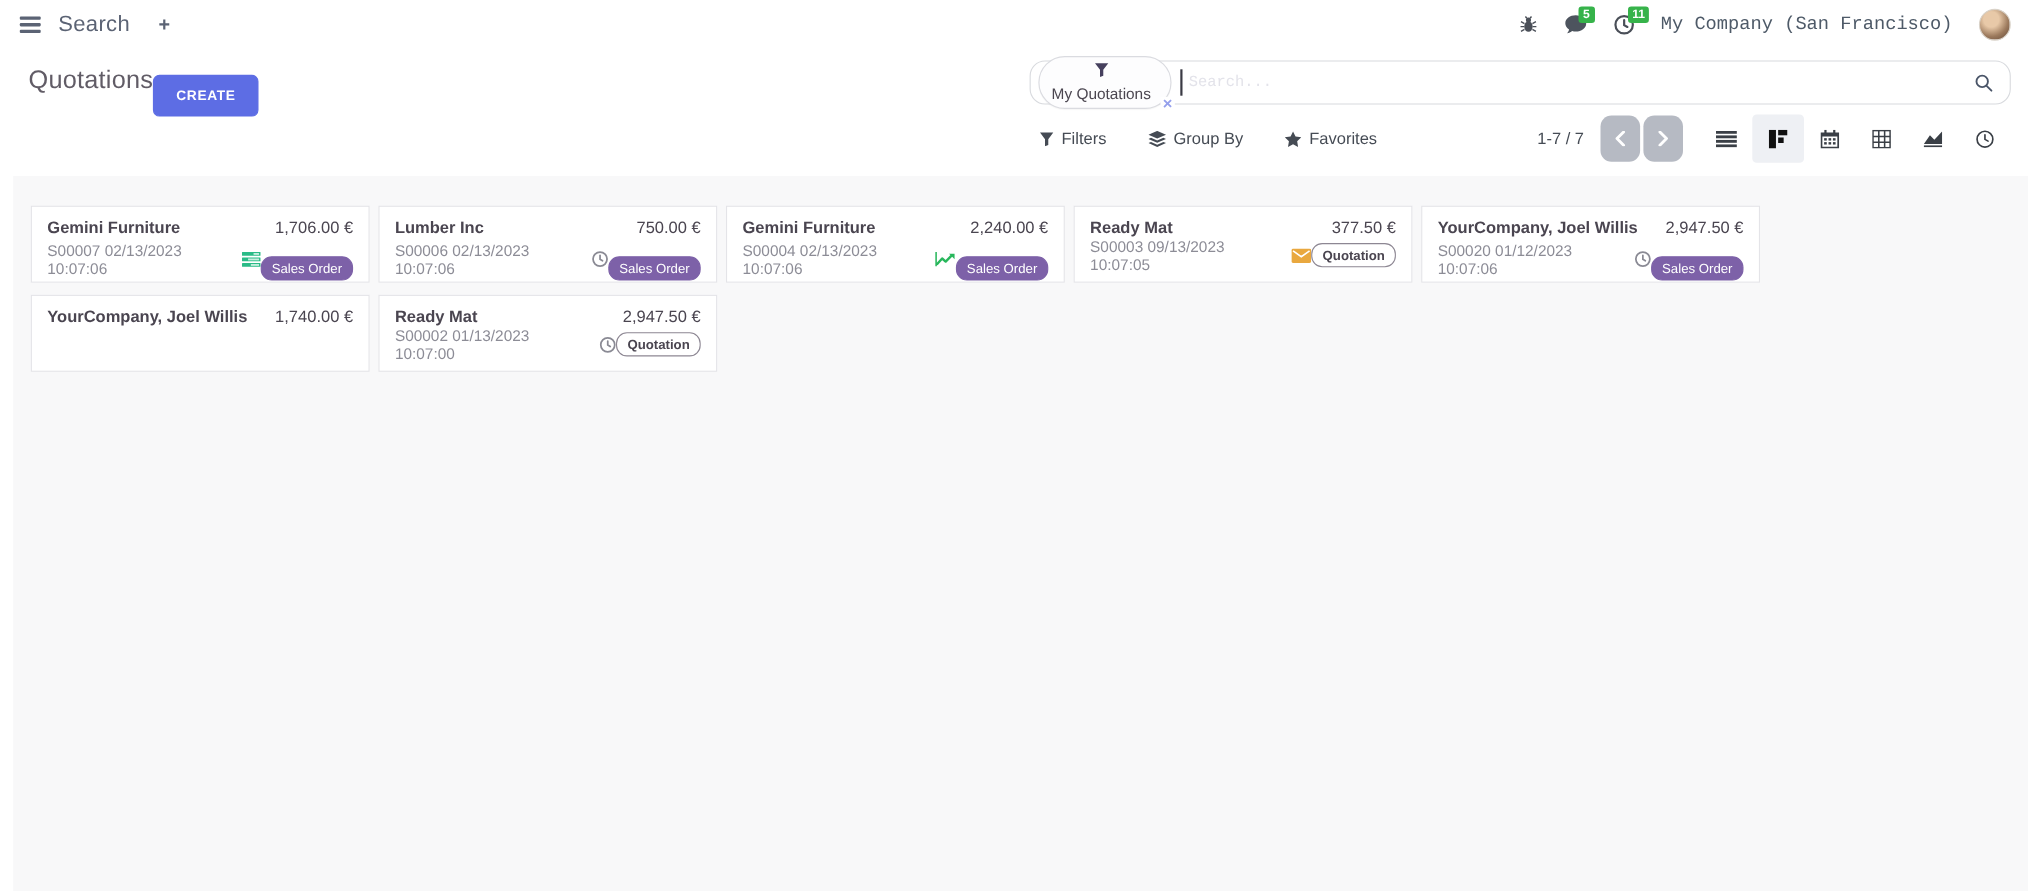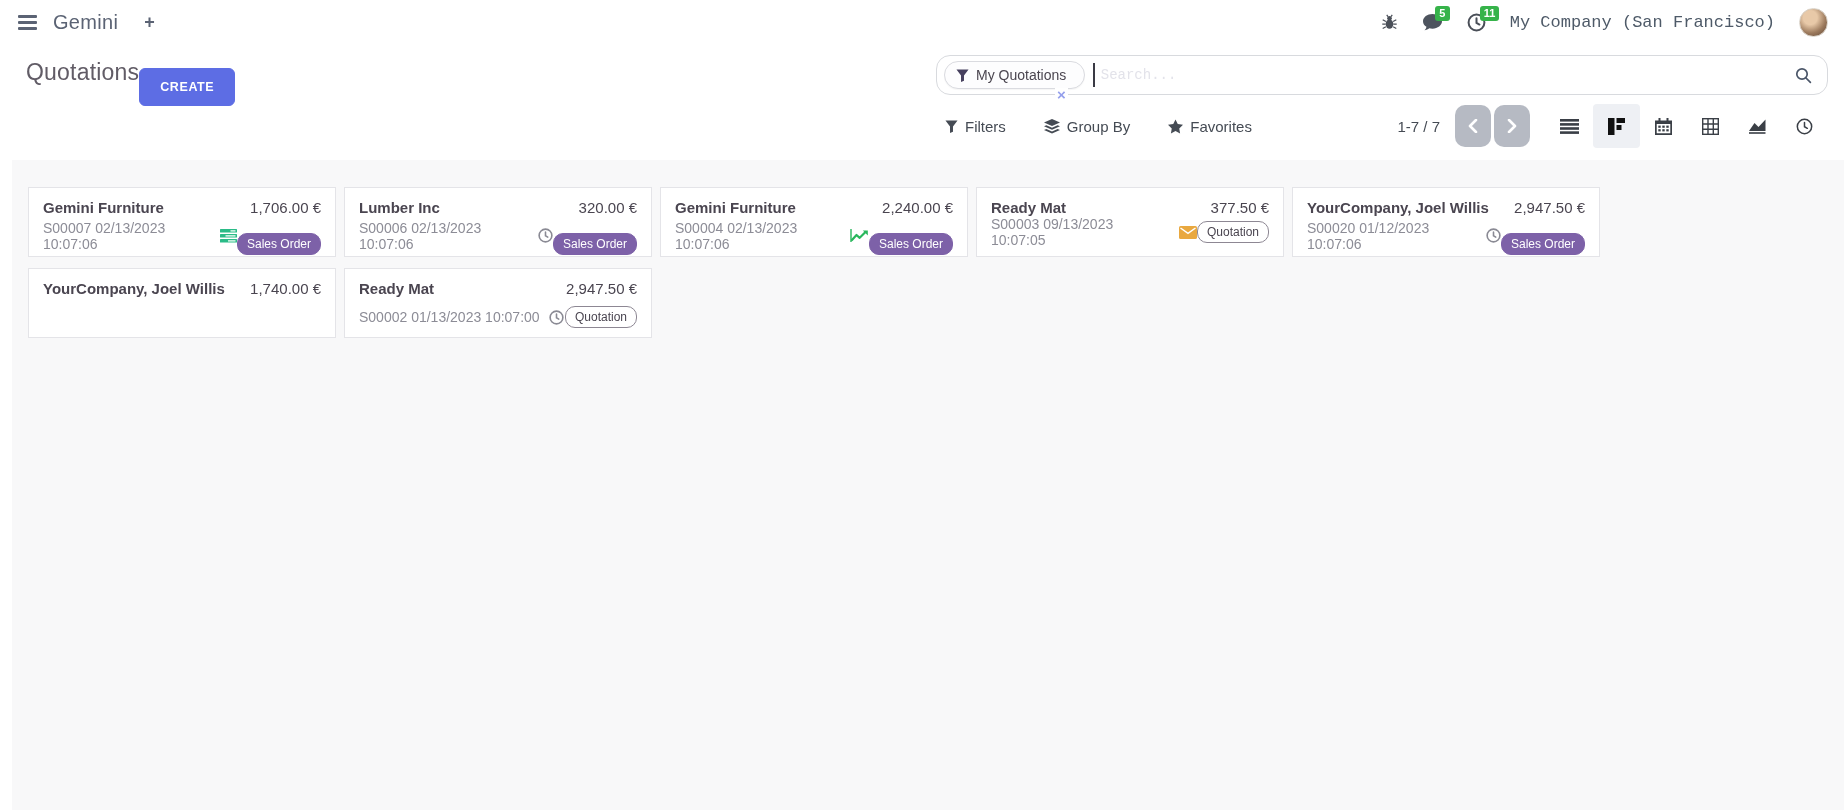--- a/index.html
+++ b/index.html
@@ -28,21 +28,21 @@
   .control-panel{display:flex;padding:10px 16px 12px 26px;background:#fff;}
   .cp-left{flex:1;display:flex;flex-direction:row;}
   .page-title{font-size:23px;font-weight:400;color:#615c66;letter-spacing:.2px;margin-top:4px;}
   .btn-create{margin-top:13px;width:96px;height:38px;background:var(--primary);color:#fff;border:1px solid var(--primary);
     border-radius:6px;font-size:12.5px;font-weight:700;letter-spacing:.6px;cursor:pointer;
     font-family:"Liberation Sans",sans-serif;}
   .cp-right{width:892px;display:flex;flex-direction:column;}
   .searchbar{position:relative;height:40px;border:1px solid #d8dade;border-radius:14px;background:#fff;
     display:flex;align-items:center;padding:0 12px 0 7px;}
   .facet{display:flex;align-items:center;gap:7px;border:1px solid #dadbe0;background:#fdfdfe;
-    border-radius:999px;padding:5px 18px 5px 11px;font-size:14px;color:var(--text-dark);box-shadow:0 1px 1px rgba(0,0,0,.04);}
+    border-radius:999px;padding:5px 18px 5px 11px;font-size:14px;color:var(--text-dark);box-shadow:0 1px 1px rgba(0,0,0,.04);flex-direction:column;}
   .facet-remove{position:absolute;left:118px;top:32px;color:#95a0ec;font-size:15px;font-weight:700;
     cursor:pointer;background:#fff;line-height:14px;padding:0 2px;}
   .caret{width:1.5px;height:24px;background:#3a3a44;margin-left:8px;}
   .search-input{flex:1;border:none;outline:none;font-size:14px;color:#555;padding:0 6px;background:transparent;
     font-family:Liberation Mono, monospace;}
   .search-input::placeholder{color:#e3e3ea;}
   .mag{cursor:pointer;display:flex;margin-right:3px;}
   
   .cp-actions{display:flex;align-items:center;margin-top:9px;height:44px;}
   .filter-group{display:flex;align-items:center;gap:38px;padding-left:9px;}
@@ -62,33 +62,33 @@
   .card{width:308px;height:70px;background:#fff;border:1px solid #e4e4e8;padding:11px 14px 9px 14px;
     display:flex;flex-direction:column;justify-content:space-between;cursor:pointer;}
   .card-top{display:flex;justify-content:space-between;align-items:baseline;}
   .card-customer{font-size:15px;font-weight:700;color:#4a4550;}
   .card-amount{font-size:15px;color:#4a4550;}
   .card-bottom{display:flex;align-items:center;}
   .card-reference{font-size:14px;color:var(--text-soft);}
   .activity-slot{margin-left:9px;display:flex;align-items:center;cursor:pointer;}
   .status-badge{margin-left:auto;font-size:12px;border-radius:10px;padding:3px 9px;white-space:nowrap;}
   .status-badge.filled{background:var(--badge-purple);color:#fff;border:1px solid var(--badge-purple);margin-top:17px;}
-  .status-badge.outline{background:#fff;color:#4a4550;border:1px solid #8d8793;}
+  .status-badge.outline{background:#fff;color:#4a4550;border:1px solid #8d8793;font-weight:bold;}
 </style>
 </head>
 <body>
 
 <header class="navbar">
   <div class="nav-left">
     <div class="burger">
         <span></span>
         <span></span>
         <span></span>
       </div>
-    <div class="app-title">Gemini</div>
+    <div class="app-title">Search</div>
     <button class="plus-btn">+</button>
   </div>
   <div class="nav-right">
     <div class="nav-ico">
       <svg width="17" height="17" viewBox="0 0 16 16" fill="#4a4f58">
           <ellipse cx="8" cy="9.5" rx="3.6" ry="4.4"></ellipse>
           <circle cx="8" cy="4" r="2.2"></circle>
           <g stroke="#4a4f58" stroke-width="1.2" fill="none">
             <path d="M4.6 7L1.6 5.4M4.4 9.6H1.2M4.6 12l-3 1.6M11.4 7l3-1.6M11.6 9.6h3.2M11.4 12l3 1.6M6.6 2.4L5.4.9M9.4 2.4L10.6.9"></path>
           </g>
@@ -246,21 +246,21 @@
               <rect x="8" y="11" width="7.5" height="1.7"></rect>
             </g>
           </svg>
         </span>
       <span class="status-badge filled">Sales Order</span>
     </div>
   </div>
     <div class="card">
     <div class="card-top">
       <span class="card-customer">Lumber Inc</span>
-      <span class="card-amount">320.00 €</span>
+      <span class="card-amount">750.00 €</span>
     </div>
     <div class="card-bottom">
       <span class="card-reference">S00006 02/13/2023 10:07:06</span>
       <span class="activity-slot">
           <svg width="15" height="15" viewBox="0 0 16 16" fill="none" stroke="#8a8a94" stroke-width="1.7">
       <circle cx="8" cy="8" r="6.8"></circle>
             <path d="M8 4.4v3.8l2.4 1.5" stroke-linecap="round"></path>
           </svg>
         </span>
       <span class="status-badge filled">Sales Order</span>

